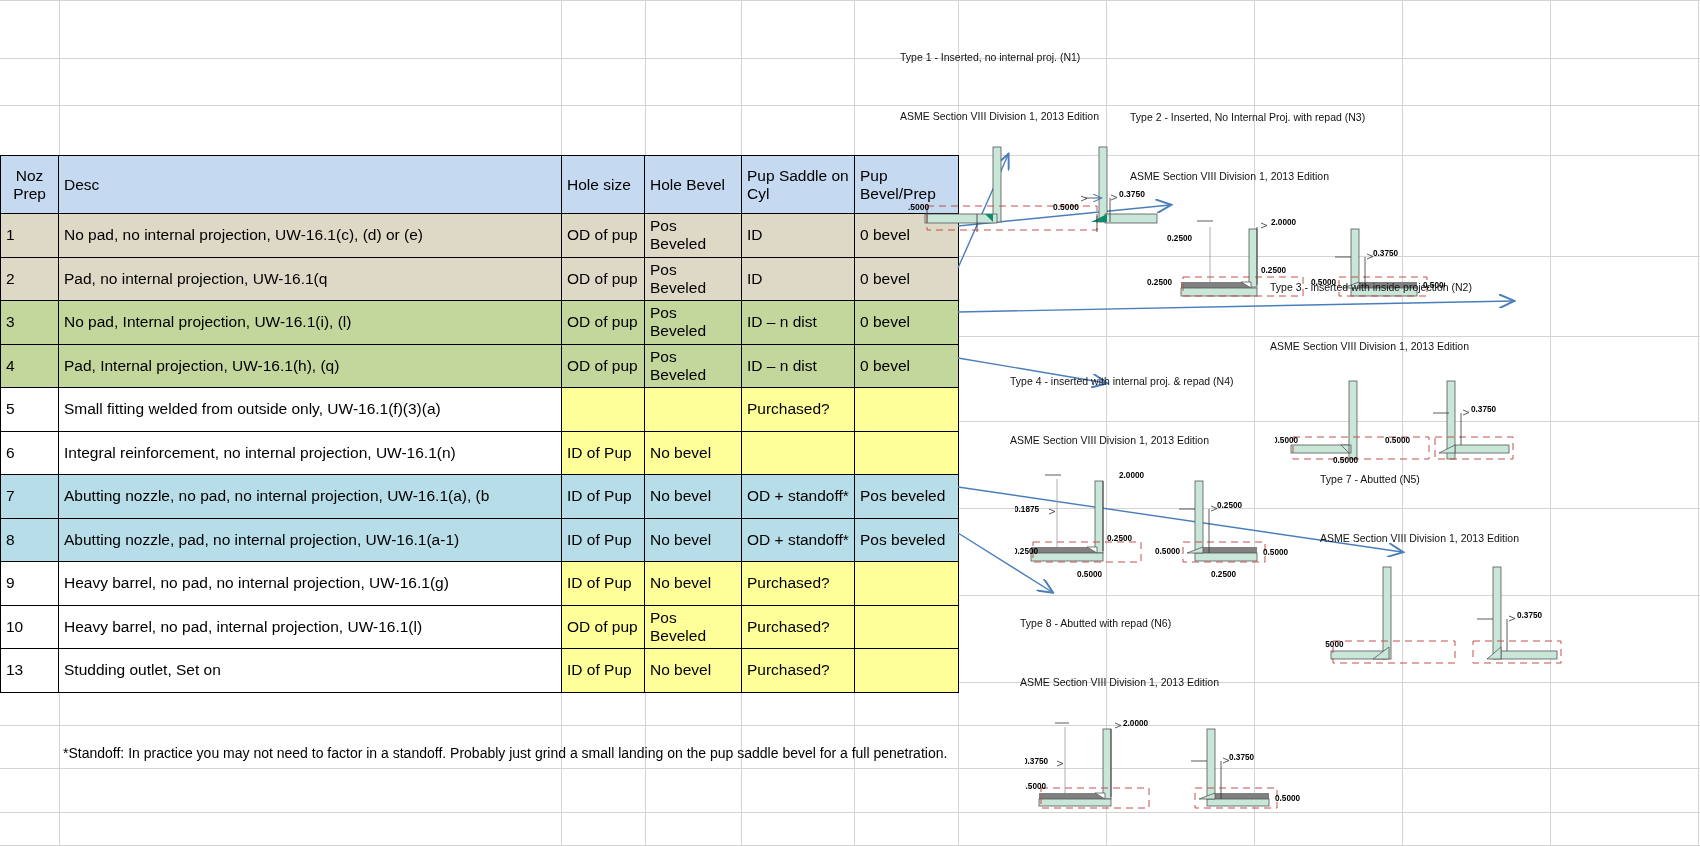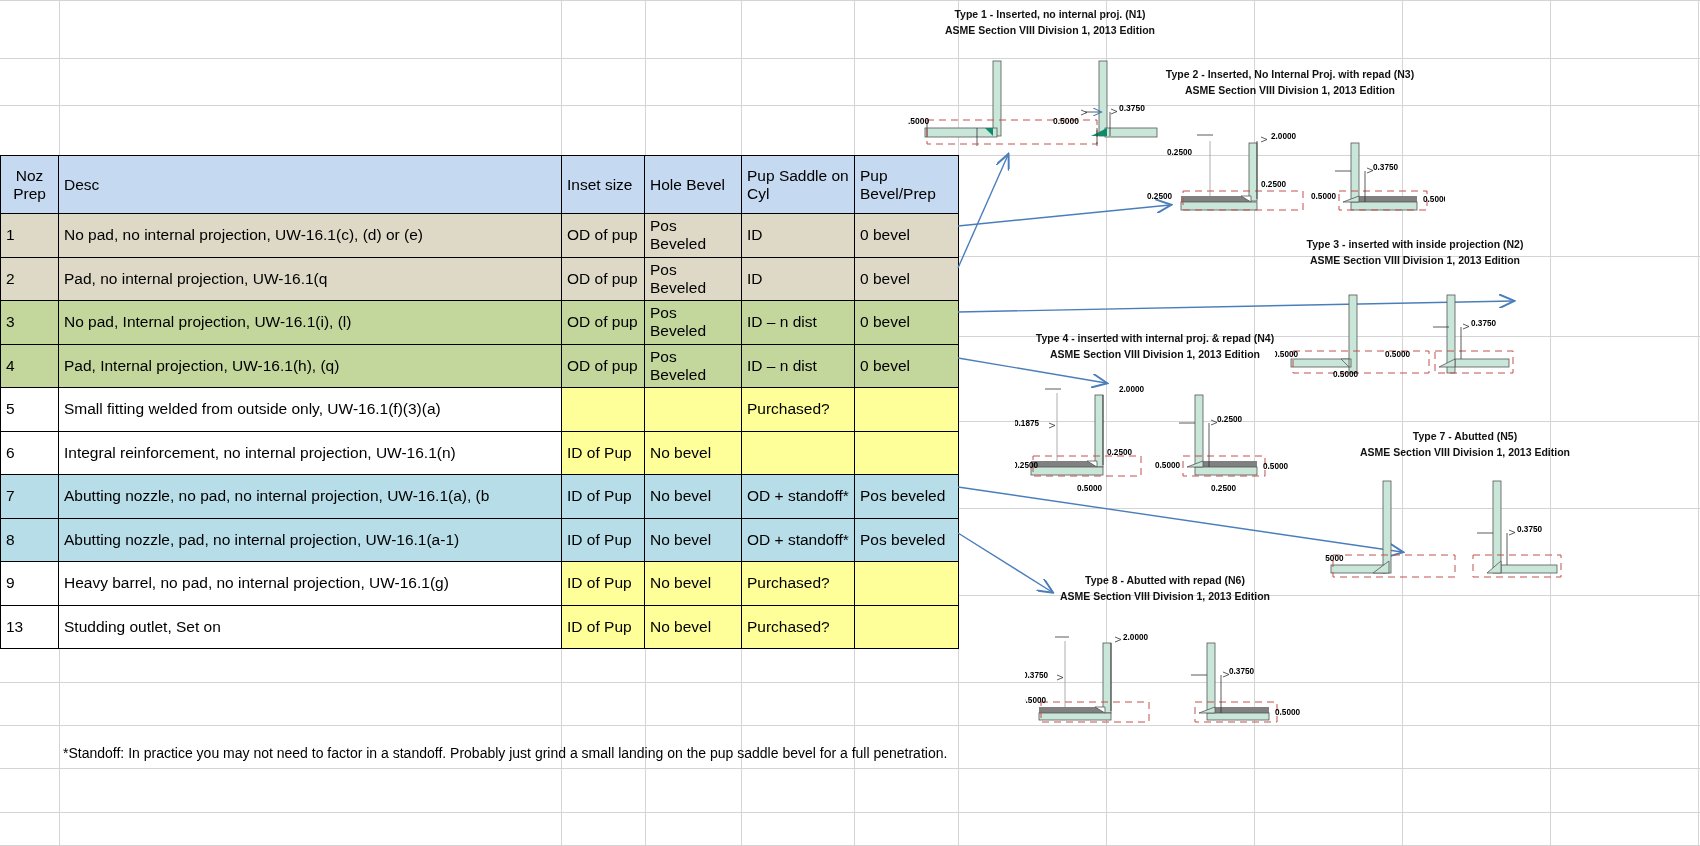--- a/index.html
+++ b/index.html
@@ -66,26 +66,27 @@
     left: 63px; top: 745px;
     width: 1100px;
     font-size: 14px;
     color: #000;
     white-space: nowrap;
   }
 
   
   .diagram { position: absolute; }
   .dg-title {
-    text-align: center;
+    text-align: left;
     font-size: 10.5px;
-    font-weight: bold;
+    font-weight: normal;
     color: #111;
     line-height: 1.55;
     white-space: nowrap;
+    margin-top: 43px;
   }
   .dg-svg { display: block; margin: 0 auto; }
 
   
   .arrows { position: absolute; inset: 0; pointer-events: none; }
 </style>
 </head>
 <body>
 
 <div id="sheet">
@@ -124,21 +125,21 @@
         <col class="c-desc">
         <col class="c-hs">
       <col class="c-hb">
         <col class="c-ps">
         <col class="c-pb">
     </colgroup>
     <thead>
       <tr class="hdr">
         <td style="text-align:center">Noz Prep</td>
         <td>Desc</td>
-        <td>Inset size</td>
+        <td>Hole size</td>
         <td>Hole Bevel</td>
         <td>Pup Saddle on Cyl</td>
         <td>Pup Bevel/Prep</td>
       </tr>
     </thead>
     <tbody id="tbody">
         <tr class="r-body">
           <td class="bg-tan cnum">1</td>
           <td class="bg-tan">No pad, no internal projection, UW-16.1(c), (d) or (e)</td>
           <td class="bg-tan">OD of pup</td>
@@ -200,20 +201,28 @@
           <td class="bg-blue">ID of Pup</td>
           <td class="bg-blue">No bevel</td>
           <td class="bg-blue">OD + standoff*</td>
           <td class="bg-blue">Pos beveled</td>
         </tr>
         <tr class="r-body">
           <td class="bg-white cnum">9</td>
           <td class="bg-white">Heavy barrel, no pad, no internal projection, UW-16.1(g)</td>
           <td class="bg-yellow">ID of Pup</td>
           <td class="bg-yellow">No bevel</td>
+          <td class="bg-yellow">Purchased?</td>
+          <td class="bg-yellow"></td>
+        </tr>
+        <tr class="r-body">
+          <td class="bg-white cnum">10</td>
+          <td class="bg-white">Heavy barrel, no pad, internal projection, UW-16.1(l)</td>
+          <td class="bg-yellow">OD of pup</td>
+          <td class="bg-yellow">Pos Beveled</td>
           <td class="bg-yellow">Purchased?</td>
           <td class="bg-yellow"></td>
         </tr>
         <tr class="r-body">
           <td class="bg-white cnum">13</td>
           <td class="bg-white">Studding outlet, Set on</td>
           <td class="bg-yellow">ID of Pup</td>
           <td class="bg-yellow">No bevel</td>
           <td class="bg-yellow">Purchased?</td>
           <td class="bg-yellow"></td>

